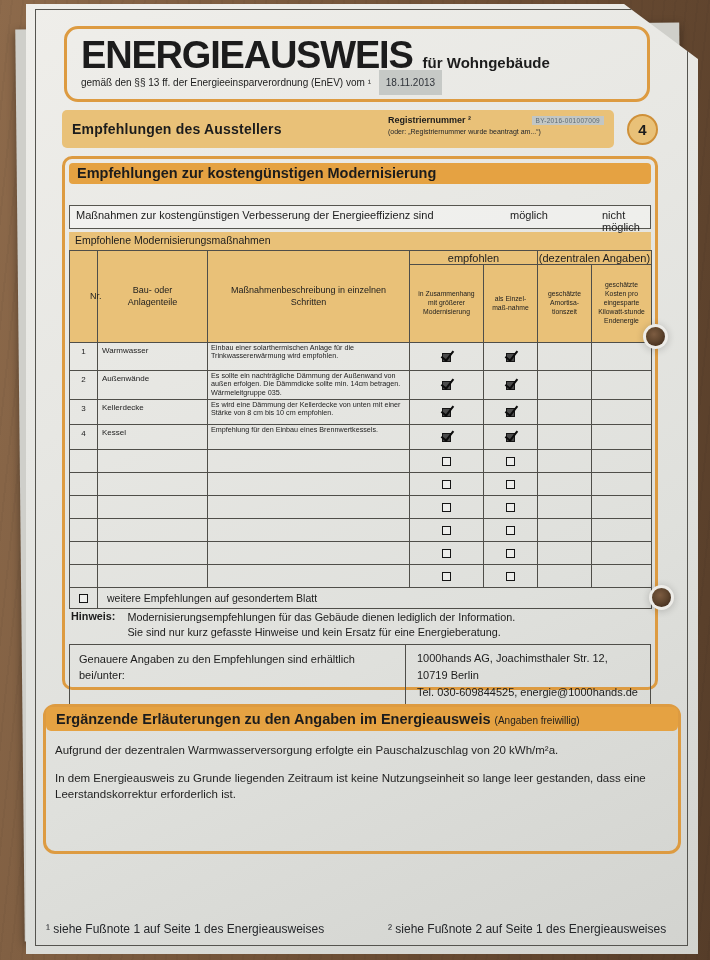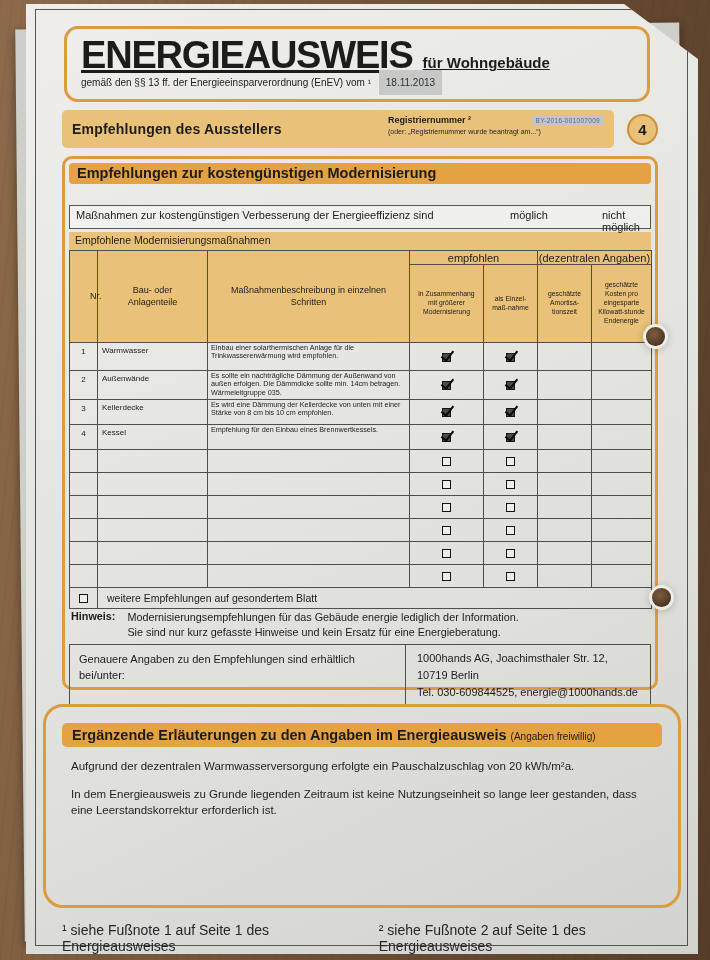--- a/index.html
+++ b/index.html
@@ -14,21 +14,21 @@
     background:#cfcfca;transform:rotate(-.6deg);box-shadow:0 3px 10px rgba(0,0,0,.4);}
   .paper{position:absolute;left:26px;top:4px;width:672px;height:950px;
     background:linear-gradient(155deg,#efeeea 0%,#e7e7e3 35%,#dfe0dc 65%,#d2d3cf 100%);
     clip-path:polygon(0 0,89% 0,100% 5.8%,100% 100%,0 100%);
     box-shadow:3px 5px 18px rgba(0,0,0,.55);}
   .page-frame{position:absolute;left:9px;top:5px;right:10px;bottom:8px;border:1px solid #55544f;}
 
   
   .header-box{position:absolute;left:38px;top:22px;width:586px;height:76px;
     border:3px solid #dd9b41;border-radius:14px;padding:7px 14px 0;}
-  .title-line{display:flex;align-items:baseline;text-decoration:underline;}
+  .title-line{display:flex;align-items:baseline;}
   .main-title{font-size:38px;font-weight:bold;letter-spacing:-1.2px;line-height:1.05;}
   .title-suffix{font-size:15px;font-weight:bold;margin-left:10px;}
   .subtitle-line{font-size:10px;margin-top:1px;}
   .date-highlight{background:#c6c9c6;color:#30343a;padding:7px 7px;margin-left:5px;}
 
   
   .issuer-row{position:absolute;left:36px;top:106px;width:596px;display:flex;align-items:center;}
   .issuer-bar{width:552px;height:38px;background:#e9c178;border-radius:5px;
     display:flex;justify-content:space-between;padding:4px 10px;}
   .issuer-title{font-size:14px;font-weight:bold;align-self:center;letter-spacing:.2px;}
@@ -74,28 +74,28 @@
     border-right:2.4px solid #0b0b0b;border-bottom:2.4px solid #0b0b0b;transform:rotate(38deg);}
 
   .hint-row{margin:1px 2px 4px;display:flex;font-size:10.8px;gap:12px;}
   .hint-label{font-weight:bold;}
   .hint-lines div{line-height:1.4;}
   .contact-box{border:1px solid #4f4e49;display:flex;margin-top:2px;}
   .contact-label{width:336px;border-right:1px solid #4f4e49;padding:7px 9px;font-size:11px;line-height:1.4;}
   .contact-details{flex:1;padding:5px 11px;font-size:11px;line-height:1.55;}
 
   
-  .suppl-box{position:absolute;left:17px;top:700px;width:638px;height:204px;
-    border:3px solid #dd9b41;border-radius:20px;padding:16px;}
+  .suppl-box{position:absolute;left:17px;top:700px;width:638px;height:150px;
+    border:3px solid #dd9b41;border-radius:12px;padding:0;}
   .suppl-bar{background:#e5a242;border-radius:5px;padding:4px 10px;font-size:14.5px;font-weight:bold;}
   .suppl-note{font-size:10px;font-weight:normal;}
   .suppl-body{padding:11px 9px;font-size:11.5px;color:#1f1f1f;}
   .suppl-body p{margin:0 0 11px;line-height:1.45;}
 
-  .footnotes{position:absolute;left:36px;top:918px;width:640px;font-size:14px;display:flex;color:#24262a;}
+  .footnotes{position:absolute;left:20px;top:918px;width:640px;font-size:12px;display:flex;color:#24262a;gap:24px;}
   .footnotes .fn1{width:318px;}
 
   .hole{position:absolute;width:19px;height:19px;border-radius:50%;
     background:radial-gradient(circle at 42% 38%,#7d5c41 0%,#60462f 45%,#452f1e 80%);
     box-shadow:0 0 0 3px #edece8,0 1px 7px 4px rgba(0,0,0,.15);}
   .hole-1{left:646px;top:327px;}
   .hole-2{left:652px;top:588px;}
 </style>
 </head>
 <body>
@@ -265,21 +265,21 @@
           <tr class="more-row">
             <td class="more-cb"><span class="cb"></span></td>
             <td class="more-text" colspan="6">weitere Empfehlungen auf gesondertem Blatt</td>
           </tr>
         </tbody>
       </table>
 
       <div class="hint-row">
         <span class="hint-label">Hinweis:</span>
         <span class="hint-lines">
-          <div>Modernisierungsempfehlungen für das Gebäude energie lediglich der Information.</div>
+          <div>Modernisierungsempfehlungen für das Gebäude dienen lediglich der Information.</div>
           <div>Sie sind nur kurz gefasste Hinweise und kein Ersatz für eine Energieberatung.</div>
         </span>
       </div>
 
       <div class="contact-box">
         <div class="contact-label">Genauere Angaben zu den Empfehlungen sind erhältlich bei/unter:</div>
         <div class="contact-details">
           <div>1000hands AG, Joachimsthaler Str. 12, 10719 Berlin</div>
           <div>Tel. 030-609844525, energie@1000hands.de</div>
         </div>

